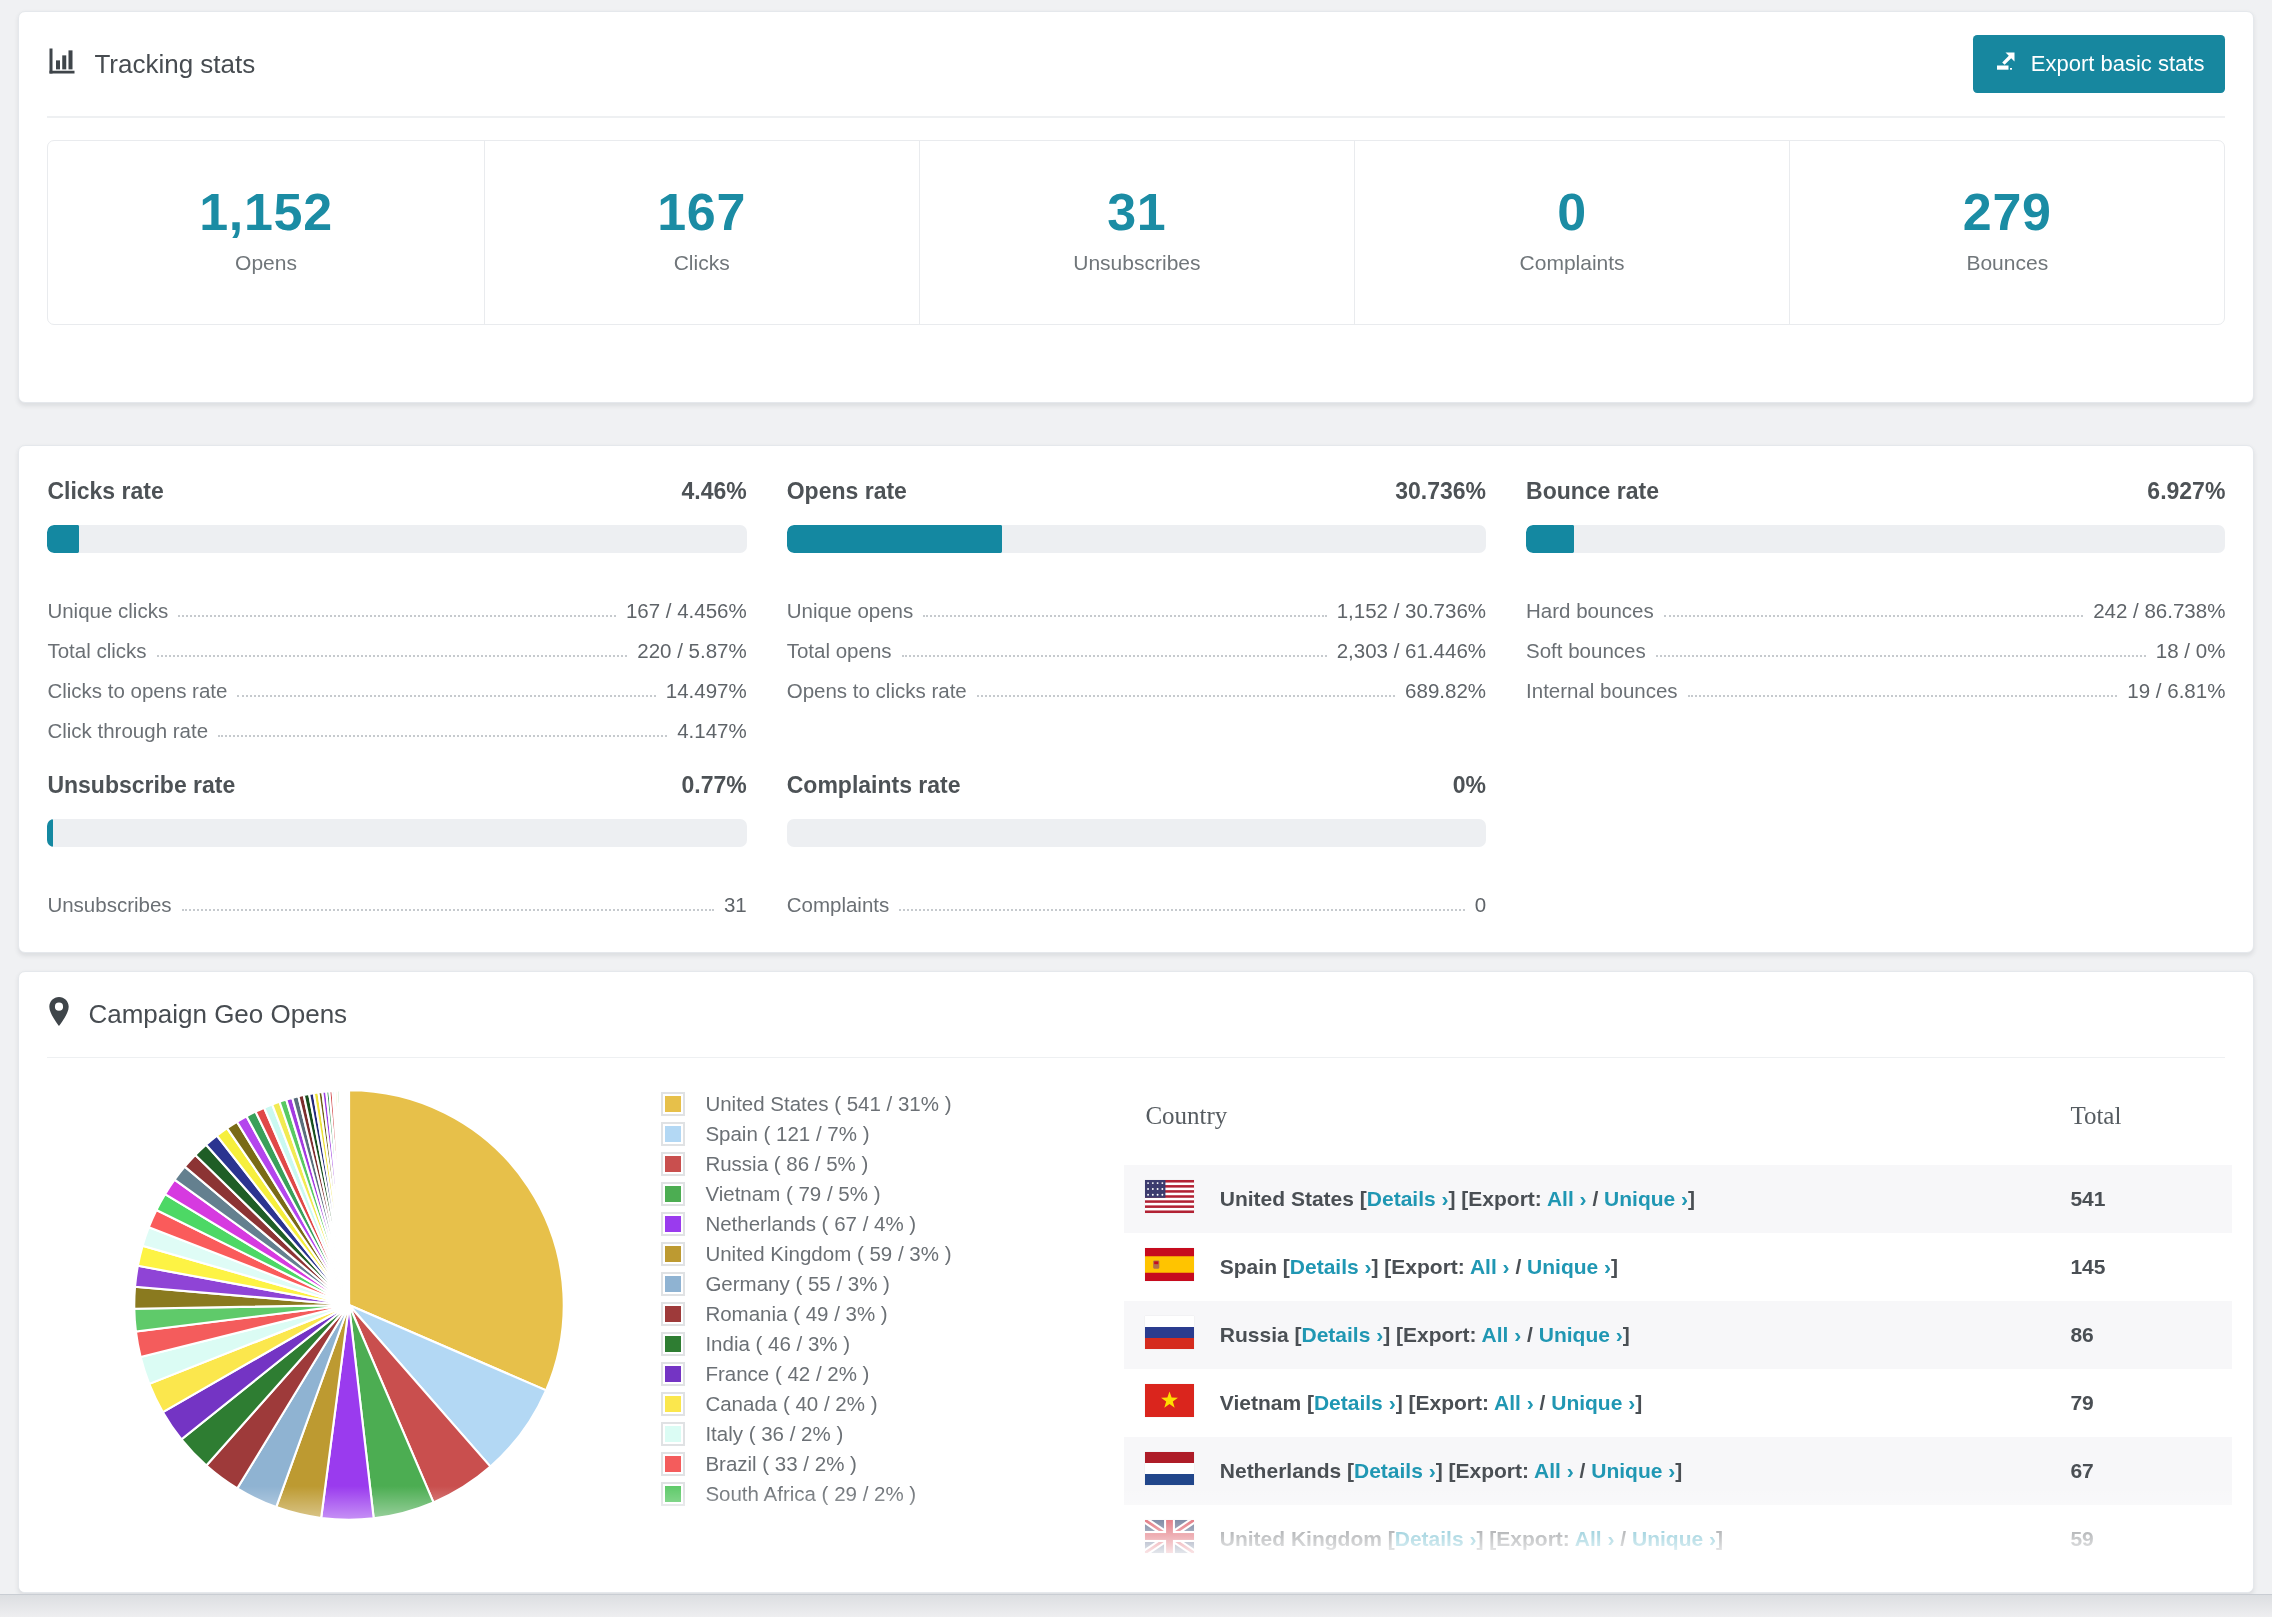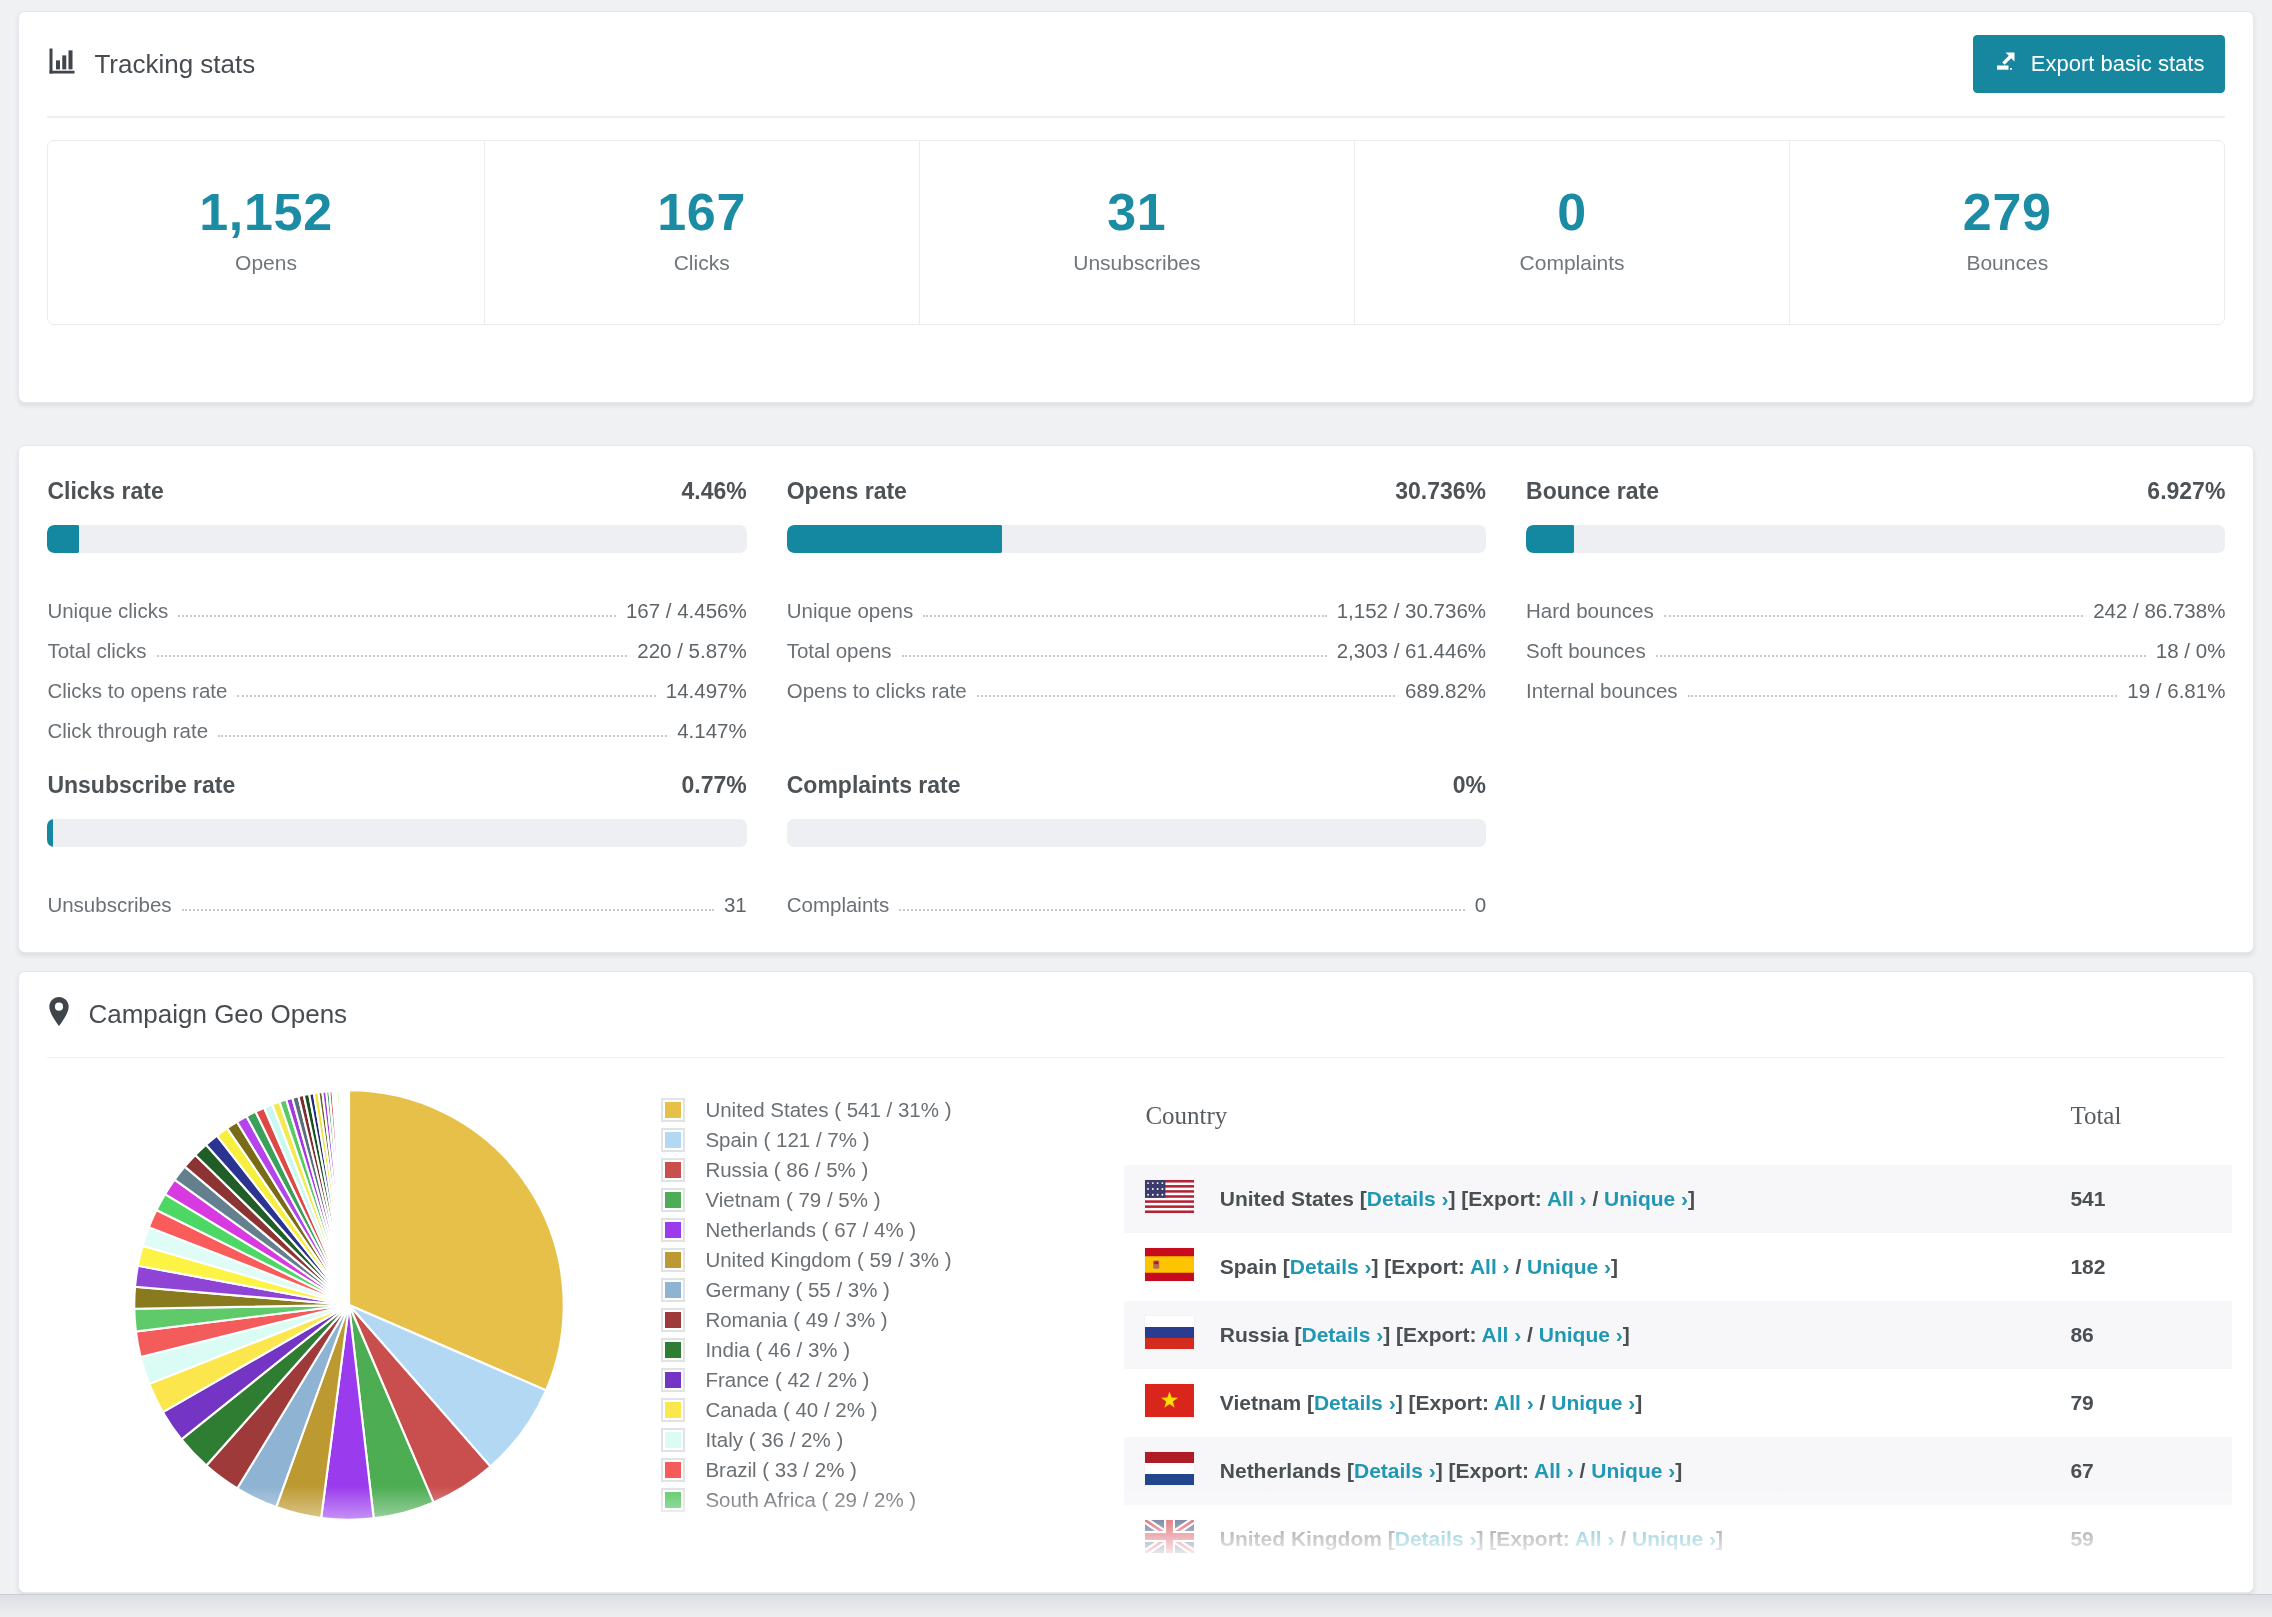--- a/index.html
+++ b/index.html
@@ -44,21 +44,21 @@
   .rate-rows{margin-top:31px;}
   .rate-row{display:flex;align-items:flex-end;font-size:20.5px;color:#6b7075;height:40px;}
   .rate-row .lbl{white-space:nowrap;padding-bottom:1.4px;}
   .leader{flex:1;border-bottom:2.1px dotted #c6cace;margin:0 10px 7px;}
   .rate-row .val{white-space:nowrap;color:#5f6469;padding-bottom:1.4px;}
 
   
   .geo-body{display:flex;align-items:flex-start;padding:32px 21px 0 28px;}
   .pie-wrap{width:438px;height:438px;margin-left:83px;margin-top:-4.2px;flex:none;}
   .legend{margin-left:93px;flex:none;width:423px;padding-top:1.4px;}
-  .legend-item{display:flex;align-items:flex-end;height:30px;font-size:20.5px;color:#6b7075;white-space:nowrap;}
+  .legend-item{display:flex;align-items:flex-start;height:30px;font-size:20.5px;color:#6b7075;white-space:nowrap;}
   .legend-swatch{width:24px;height:24px;box-sizing:border-box;border:2.1px solid #e0e2e4;padding:2.1px;background-clip:content-box;margin-right:20px;flex:none;}
 
   .geo-table{flex:1;margin-left:40px;}
   .geo-table table{width:100%;border-collapse:collapse;font-size:21px;color:#4a4f54;}
   .geo-table th{text-align:left;font-weight:400;color:#565c61;padding:11.3px 0 35px 21px;font-size:25px;font-family:Liberation Serif, serif;}
   .geo-table th.col-total,.geo-table td.col-total{width:162px;padding-left:0;}
   .geo-table tbody tr{height:68px;}
   .geo-table tbody tr.odd{background:#f7f7f9;}
   .geo-table td{padding:0;font-weight:bold;}
   .country-cell{display:flex;align-items:center;padding-left:21px;}
@@ -427,21 +427,21 @@
                   <div class="country-cell">
                     <span><svg class="flag" viewBox="0 0 72 48" preserveAspectRatio="none">
                         <rect width="72" height="48" fill="#c60b1e"></rect>
                         <rect y="12" width="72" height="24" fill="#ffc400"></rect>
                         <rect x="12" y="18" width="9" height="12" rx="1.5" fill="#b0704a"></rect>
                         <rect x="13.5" y="19.5" width="6" height="4" fill="#c60b1e"></rect>
                       </svg></span>
                     <span class="country-text"><span>Spain</span> [<a class="tlink">Details ›</a>] [Export: <a class="tlink">All ›</a> / <a class="tlink">Unique ›</a>]</span>
                   </div>
                 </td>
-                <td class="col-total">182</td>
+                <td class="col-total">145</td>
               </tr>
               <tr class="odd">
                 <td>
                   <div class="country-cell">
                     <span><svg class="flag" viewBox="0 0 72 48" preserveAspectRatio="none">
                         <rect width="72" height="16" fill="#ffffff"></rect>
                         <rect y="16" width="72" height="16" fill="#2a3c8f"></rect>
                         <rect y="32" width="72" height="16" fill="#d52b1e"></rect>
                       </svg></span>
                     <span class="country-text"><span>Russia</span> [<a class="tlink">Details ›</a>] [Export: <a class="tlink">All ›</a> / <a class="tlink">Unique ›</a>]</span>

